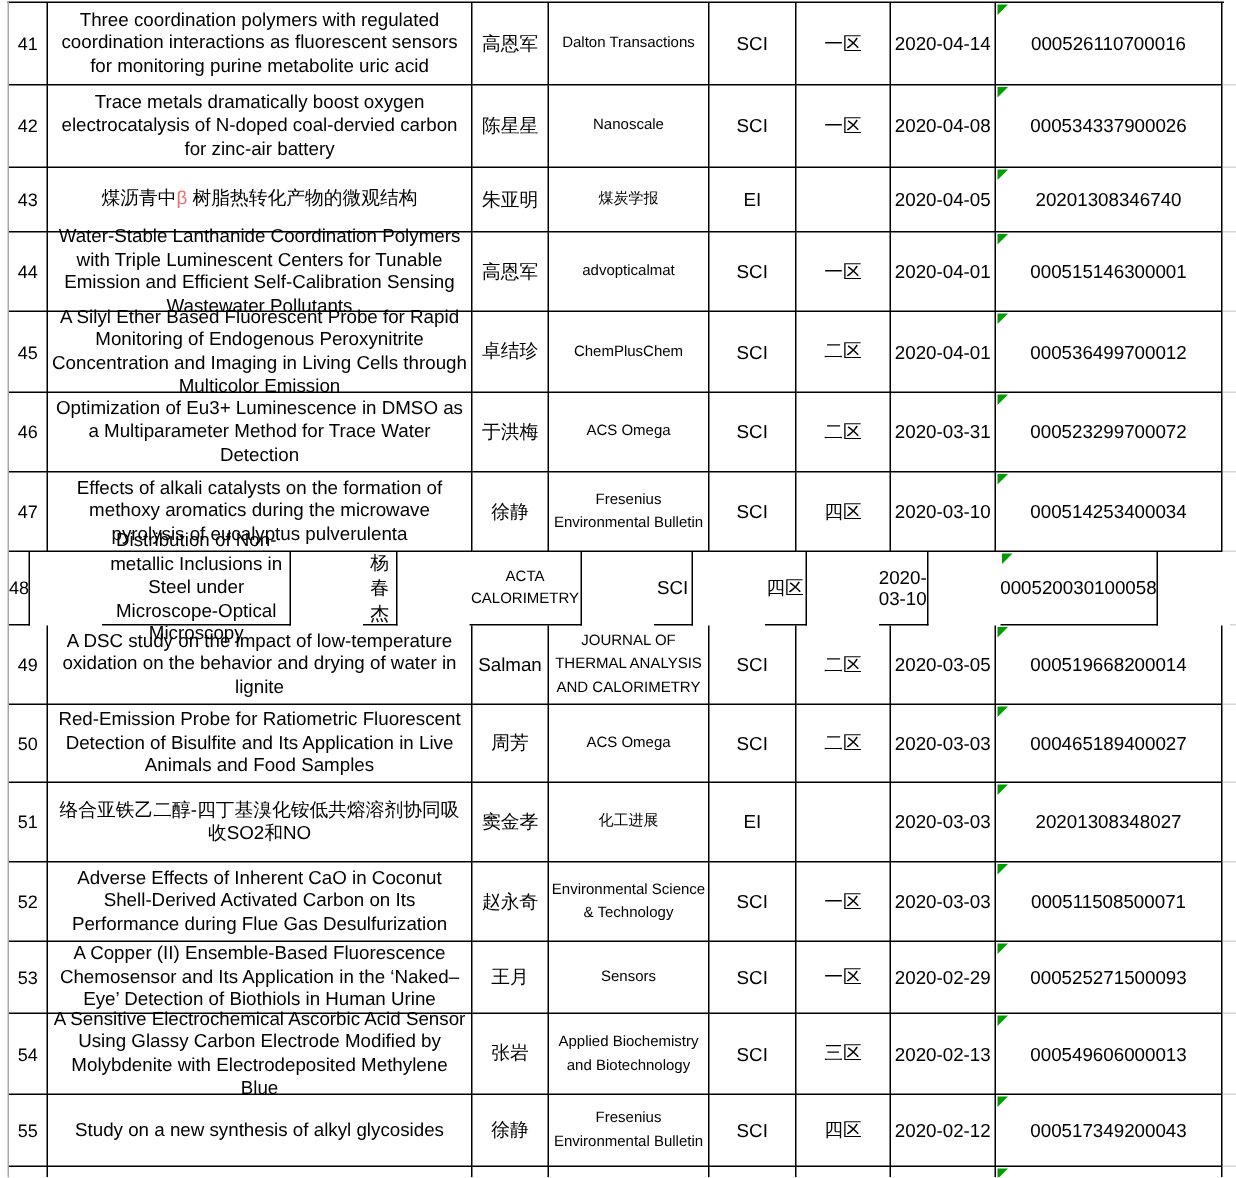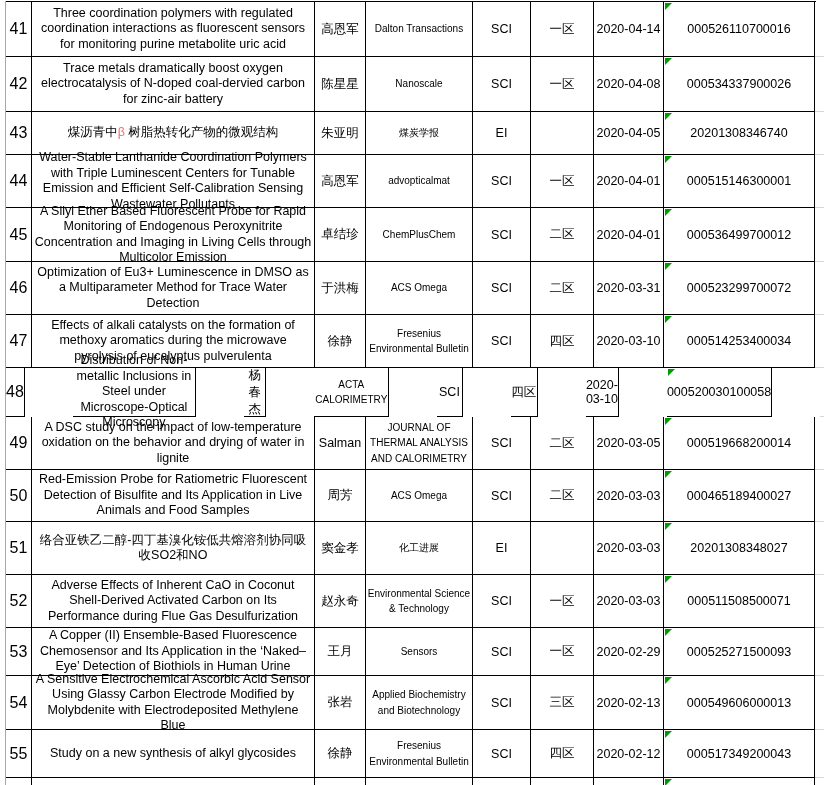--- a/index.html
+++ b/index.html
@@ -5,21 +5,21 @@
   html,body{margin:0;padding:0;}
   body{font-family:"Liberation Sans","DejaVu Sans",sans-serif;background:#ffffff;}
   #sheet{position:relative;width:824px;height:785px;background:#ffffff;overflow:hidden;}
   #topline{position:absolute;left:5px;top:1px;width:811px;height:1px;background:#000000;}
   #leftline{position:absolute;left:5px;top:1px;width:1px;height:784px;background:#a8a8a8;}
   #tbl{position:absolute;left:6px;top:2px;width:818px;}
   .row{display:flex;align-items:stretch;}
   .cell{box-sizing:border-box;border-right:1px solid #000000;border-bottom:1px solid #000000;
         display:flex;align-items:center;justify-content:center;text-align:center;
         position:relative;color:#000000;}
-  .c-num{width:26px;font-size:16px;justify-content:center;}
+  .c-num{width:26px;font-size:12px;justify-content:center;}
   .c-title{width:283px;font-size:12.5px;line-height:15.5px;overflow:visible;padding:0 2px;}
   .c-title .txt{width:100%;}
   .c-author{width:51px;font-size:12.5px;}
   .c-journal{width:107px;font-size:10px;line-height:15.5px;overflow:visible;padding:0 1px;}
   .c-journal .txt{width:100%;}
   .c-type{width:58px;font-size:12.5px;}
   .c-zone{width:63px;font-size:12.5px;align-items:center;}
   .c-date{width:70px;font-size:12.5px;}
   .c-id{width:151px;font-size:12.5px;}
   .c-gutter{width:9px;border-right:none;border-bottom:1px solid #d6d6d6;}

